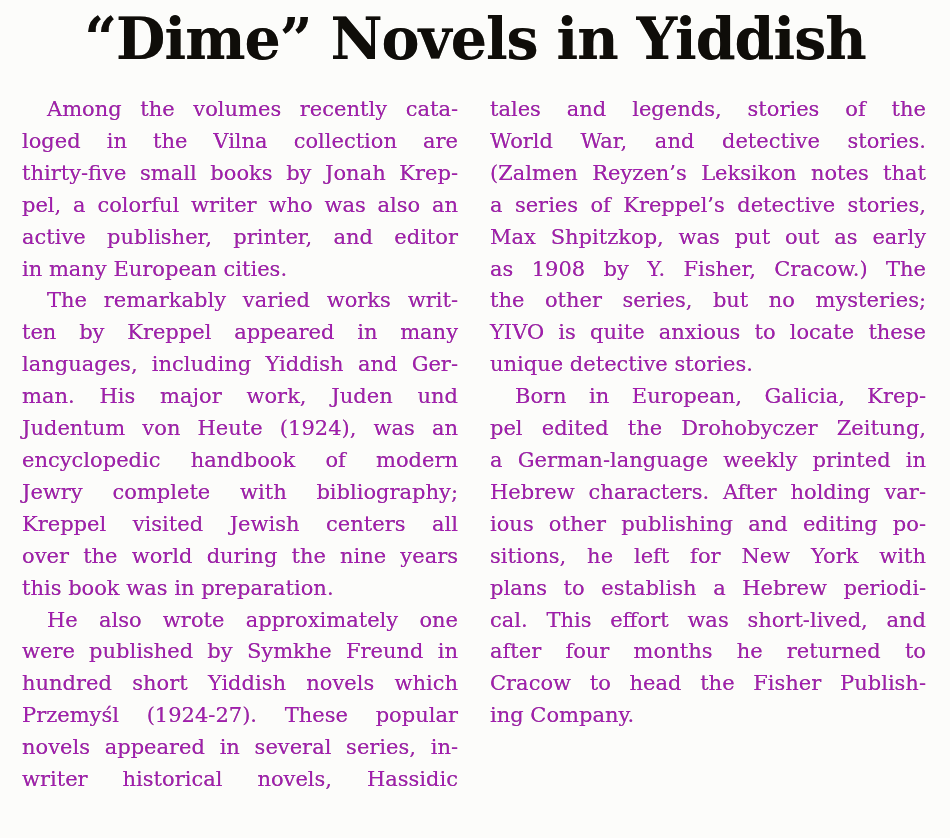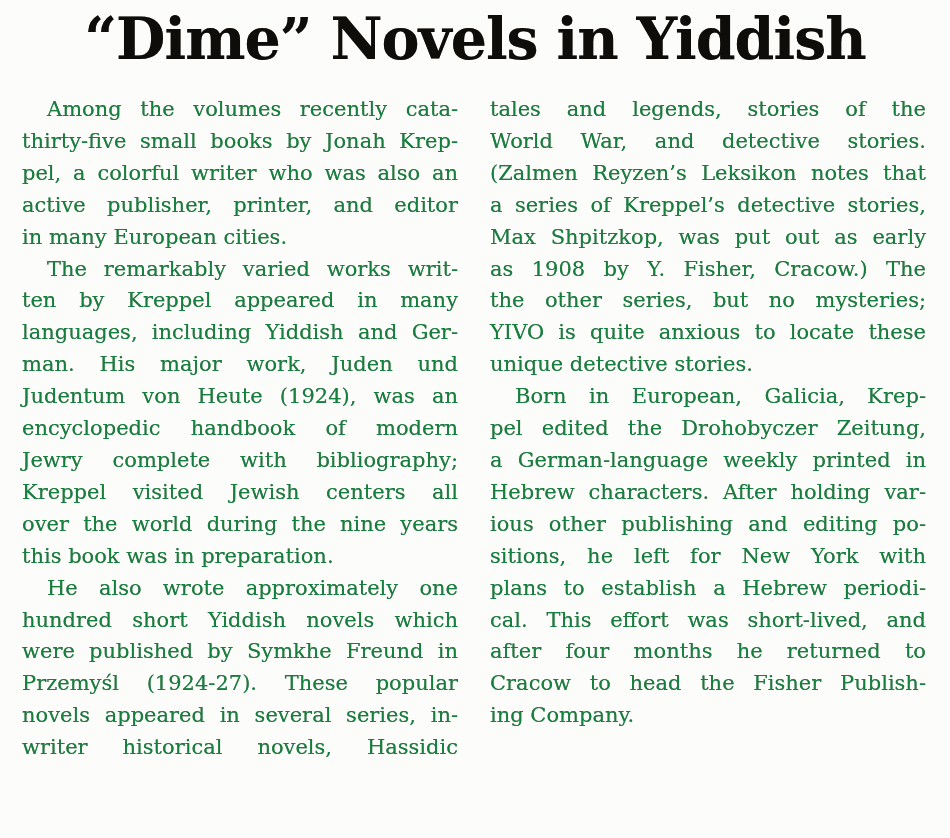--- a/index.html
+++ b/index.html
@@ -40,21 +40,21 @@
     flex: 1 1 0;
     min-width: 0;
   }
   .paragraph {
     margin: 0;
   }
   .line {
     font-family: "DejaVu Serif", serif;
     font-size: 21px;
     line-height: 31.9px;
-    color: #15803d;
+    color: #a21caf;
     text-align: justify;
     text-align-last: justify;
     text-shadow: 0 0 0.5px rgba(35,28,18,0.5);
     white-space: normal;
   }
   .line.last {
     text-align-last: left;
   }
   .line.indent {
     text-indent: 25px;
@@ -64,41 +64,42 @@
 </style>
 </head>
 <body style="background: rgb(252, 252, 250);">
 
 <div class="page">
   <h1 class="title">“Dime” Novels in Yiddish</h1>
   <div class="columns">
     <div class="column">
         <div class="paragraph">
           <div class="line indent"><span>Among the volumes recently cata-</span></div>
+          <div class="line"><span>loged in the Vilna collection are</span></div>
           <div class="line"><span>thirty-five small books by Jonah Krep-</span></div>
           <div class="line"><span>pel, a colorful writer who was also an</span></div>
           <div class="line"><span>active publisher, printer, and editor</span></div>
           <div class="line last"><span>in many European cities.</span></div>
         </div>
         <div class="paragraph">
           <div class="line indent"><span>The remarkably varied works writ-</span></div>
           <div class="line"><span>ten by Kreppel appeared in many</span></div>
           <div class="line"><span>languages, including Yiddish and Ger-</span></div>
           <div class="line"><span>man. His major work, </span><span class="italic">Juden und</span></div>
           <div class="line"><span class="italic">Judentum von Heute</span><span> (1924), was an</span></div>
           <div class="line"><span>encyclopedic handbook of modern</span></div>
           <div class="line"><span>Jewry complete with bibliography;</span></div>
           <div class="line"><span>Kreppel visited Jewish centers all</span></div>
           <div class="line"><span>over the world during the nine years</span></div>
           <div class="line last"><span>this book was in preparation.</span></div>
         </div>
         <div class="paragraph">
           <div class="line indent"><span>He also wrote approximately one</span></div>
+          <div class="line"><span>were published by Symkhe Freund in</span></div>
           <div class="line"><span>hundred short Yiddish novels which</span></div>
-          <div class="line"><span>were published by Symkhe Freund in</span></div>
           <div class="line"><span>Przemyśl (1924-27). These popular</span></div>
           <div class="line"><span>novels appeared in several series, in-</span></div>
           <div class="line"><span>writer historical novels, Hassidic</span></div>
         </div>
       </div>
     <div class="column">
         <div class="paragraph">
           <div class="line"><span>tales and legends, stories of the</span></div>
           <div class="line"><span>World War, and detective stories.</span></div>
           <div class="line"><span>(Zalmen Reyzen’s </span><span class="italic">Leksikon</span><span> notes that</span></div>

